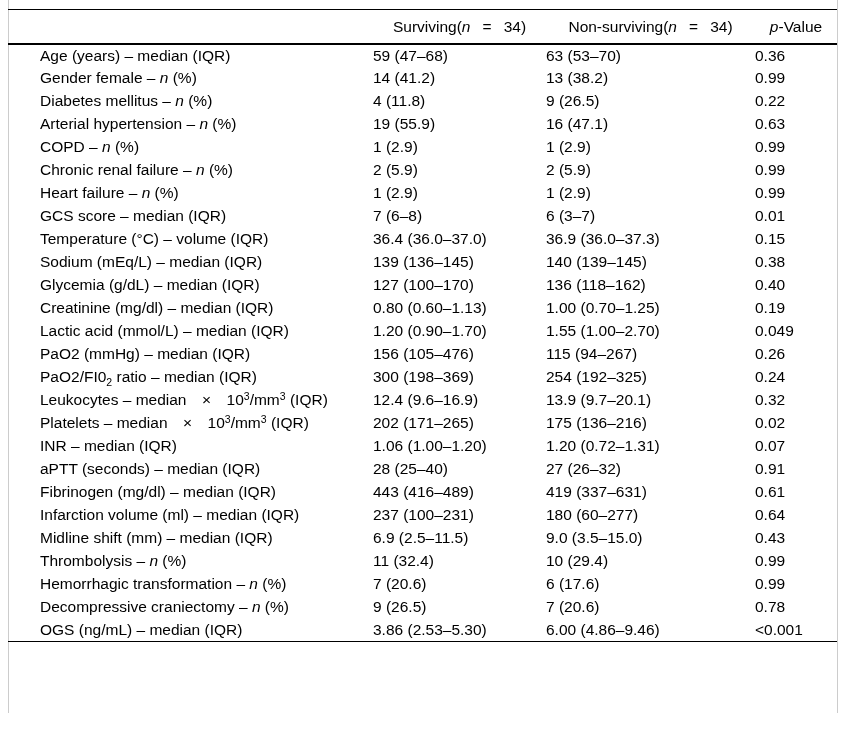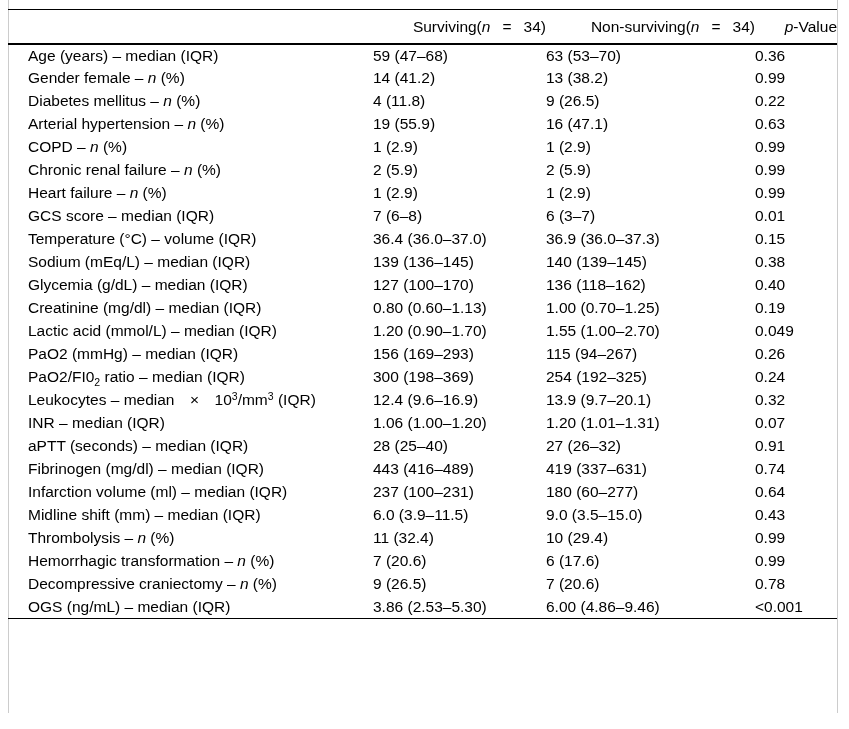--- a/index.html
+++ b/index.html
@@ -40,41 +40,41 @@
   col.c-label   { width: 365px; }
   col.c-surv    { width: 173px; }
   col.c-nonsurv { width: 209px; }
   col.c-pval    { width: 82px; }
 
   thead tr {
     height: 34px;
   }
   thead th {
     font-weight: normal;
-    text-align: right;
+    text-align: center;
     vertical-align: middle;
     padding: 0;
     border-top: 1.5px solid #000000;
     border-bottom: 2.5px solid #000000;
     white-space: nowrap;
     overflow: visible;
   }
   tbody tr {
     height: 23px;
   }
   tbody td {
     padding: 0;
     vertical-align: middle;
     white-space: nowrap;
     overflow: visible;
   }
   tbody tr:last-child td {
     border-bottom: 1.5px solid #000000;
   }
-  .cell-label { padding-left: 20px; }
+  .cell-label { padding-left: 32px; }
   th.cell-label { padding-left: 14px; }
 
   i { font-style: italic; }
   sup, sub {
     font-size: 10.5px;
     line-height: 0;
   }
   sup { vertical-align: 5px; }
   sub { vertical-align: -4px; }
 </style>
@@ -188,72 +188,78 @@
 
     <tr>
       <td class="cell-label">Lactic acid (mmol/L) – median (IQR)</td>
       <td>1.20 (0.90–1.70)</td>
       <td>1.55 (1.00–2.70)</td>
       <td>0.049</td>
     </tr>
 
     <tr>
       <td class="cell-label">PaO2 (mmHg) – median (IQR)</td>
-      <td>156 (169–293)</td>
+      <td>156 (105–476)</td>
       <td>115 (94–267)</td>
       <td>0.26</td>
     </tr>
 
     <tr>
       <td class="cell-label">PaO2/FI0<sub>2</sub> ratio – median (IQR)</td>
       <td>300 (198–369)</td>
       <td>254 (192–325)</td>
       <td>0.24</td>
     </tr>
 
     <tr>
       <td class="cell-label">Leukocytes – median × 10<sup>3</sup>/mm<sup>3</sup> (IQR)</td>
       <td>12.4 (9.6–16.9)</td>
       <td>13.9 (9.7–20.1)</td>
       <td>0.32</td>
     </tr>
 
 
+    <tr>
+      <td class="cell-label">Platelets – median × 10<sup>3</sup>/mm<sup>3</sup> (IQR)</td>
+      <td>202 (171–265)</td>
+      <td>175 (136–216)</td>
+      <td>0.02</td>
+    </tr>
 
     <tr>
       <td class="cell-label">INR – median (IQR)</td>
       <td>1.06 (1.00–1.20)</td>
-      <td>1.20 (1.01–1.31)</td>
+      <td>1.20 (0.72–1.31)</td>
       <td>0.07</td>
     </tr>
 
     <tr>
       <td class="cell-label">aPTT (seconds) – median (IQR)</td>
       <td>28 (25–40)</td>
       <td>27 (26–32)</td>
       <td>0.91</td>
     </tr>
 
     <tr>
       <td class="cell-label">Fibrinogen (mg/dl) – median (IQR)</td>
       <td>443 (416–489)</td>
       <td>419 (337–631)</td>
-      <td>0.74</td>
+      <td>0.61</td>
     </tr>
 
     <tr>
       <td class="cell-label">Infarction volume (ml) – median (IQR)</td>
       <td>237 (100–231)</td>
       <td>180 (60–277)</td>
       <td>0.64</td>
     </tr>
 
     <tr>
       <td class="cell-label">Midline shift (mm) – median (IQR)</td>
-      <td>6.0 (3.9–11.5)</td>
+      <td>6.9 (2.5–11.5)</td>
       <td>9.0 (3.5–15.0)</td>
       <td>0.43</td>
     </tr>
 
     <tr>
       <td class="cell-label">Thrombolysis – <i>n</i> (%)</td>
       <td>11 (32.4)</td>
       <td>10 (29.4)</td>
       <td>0.99</td>
     </tr>

